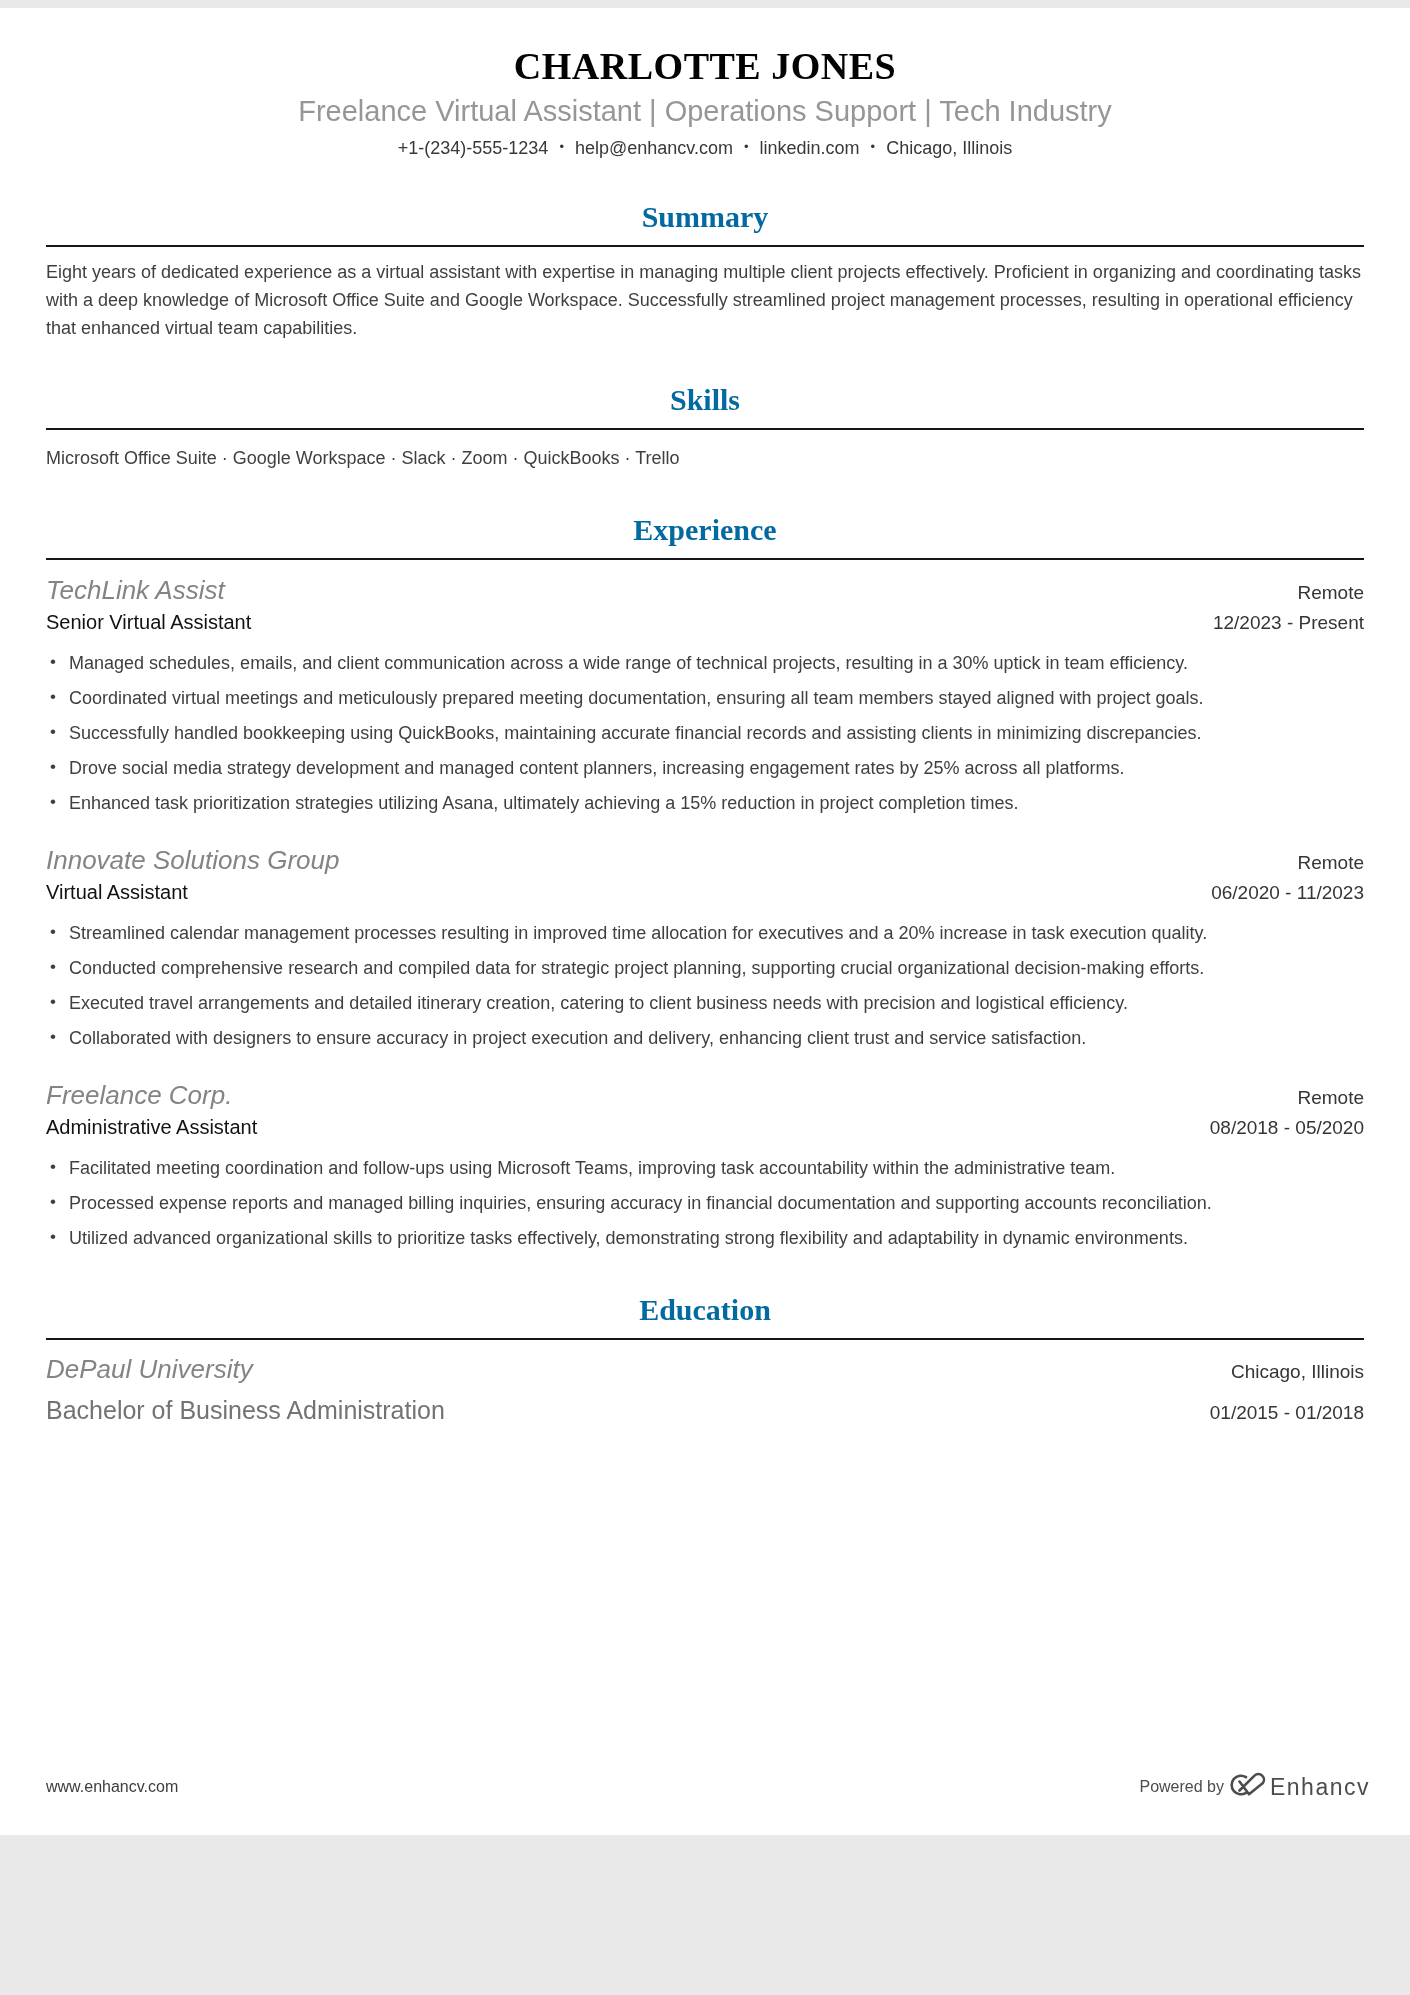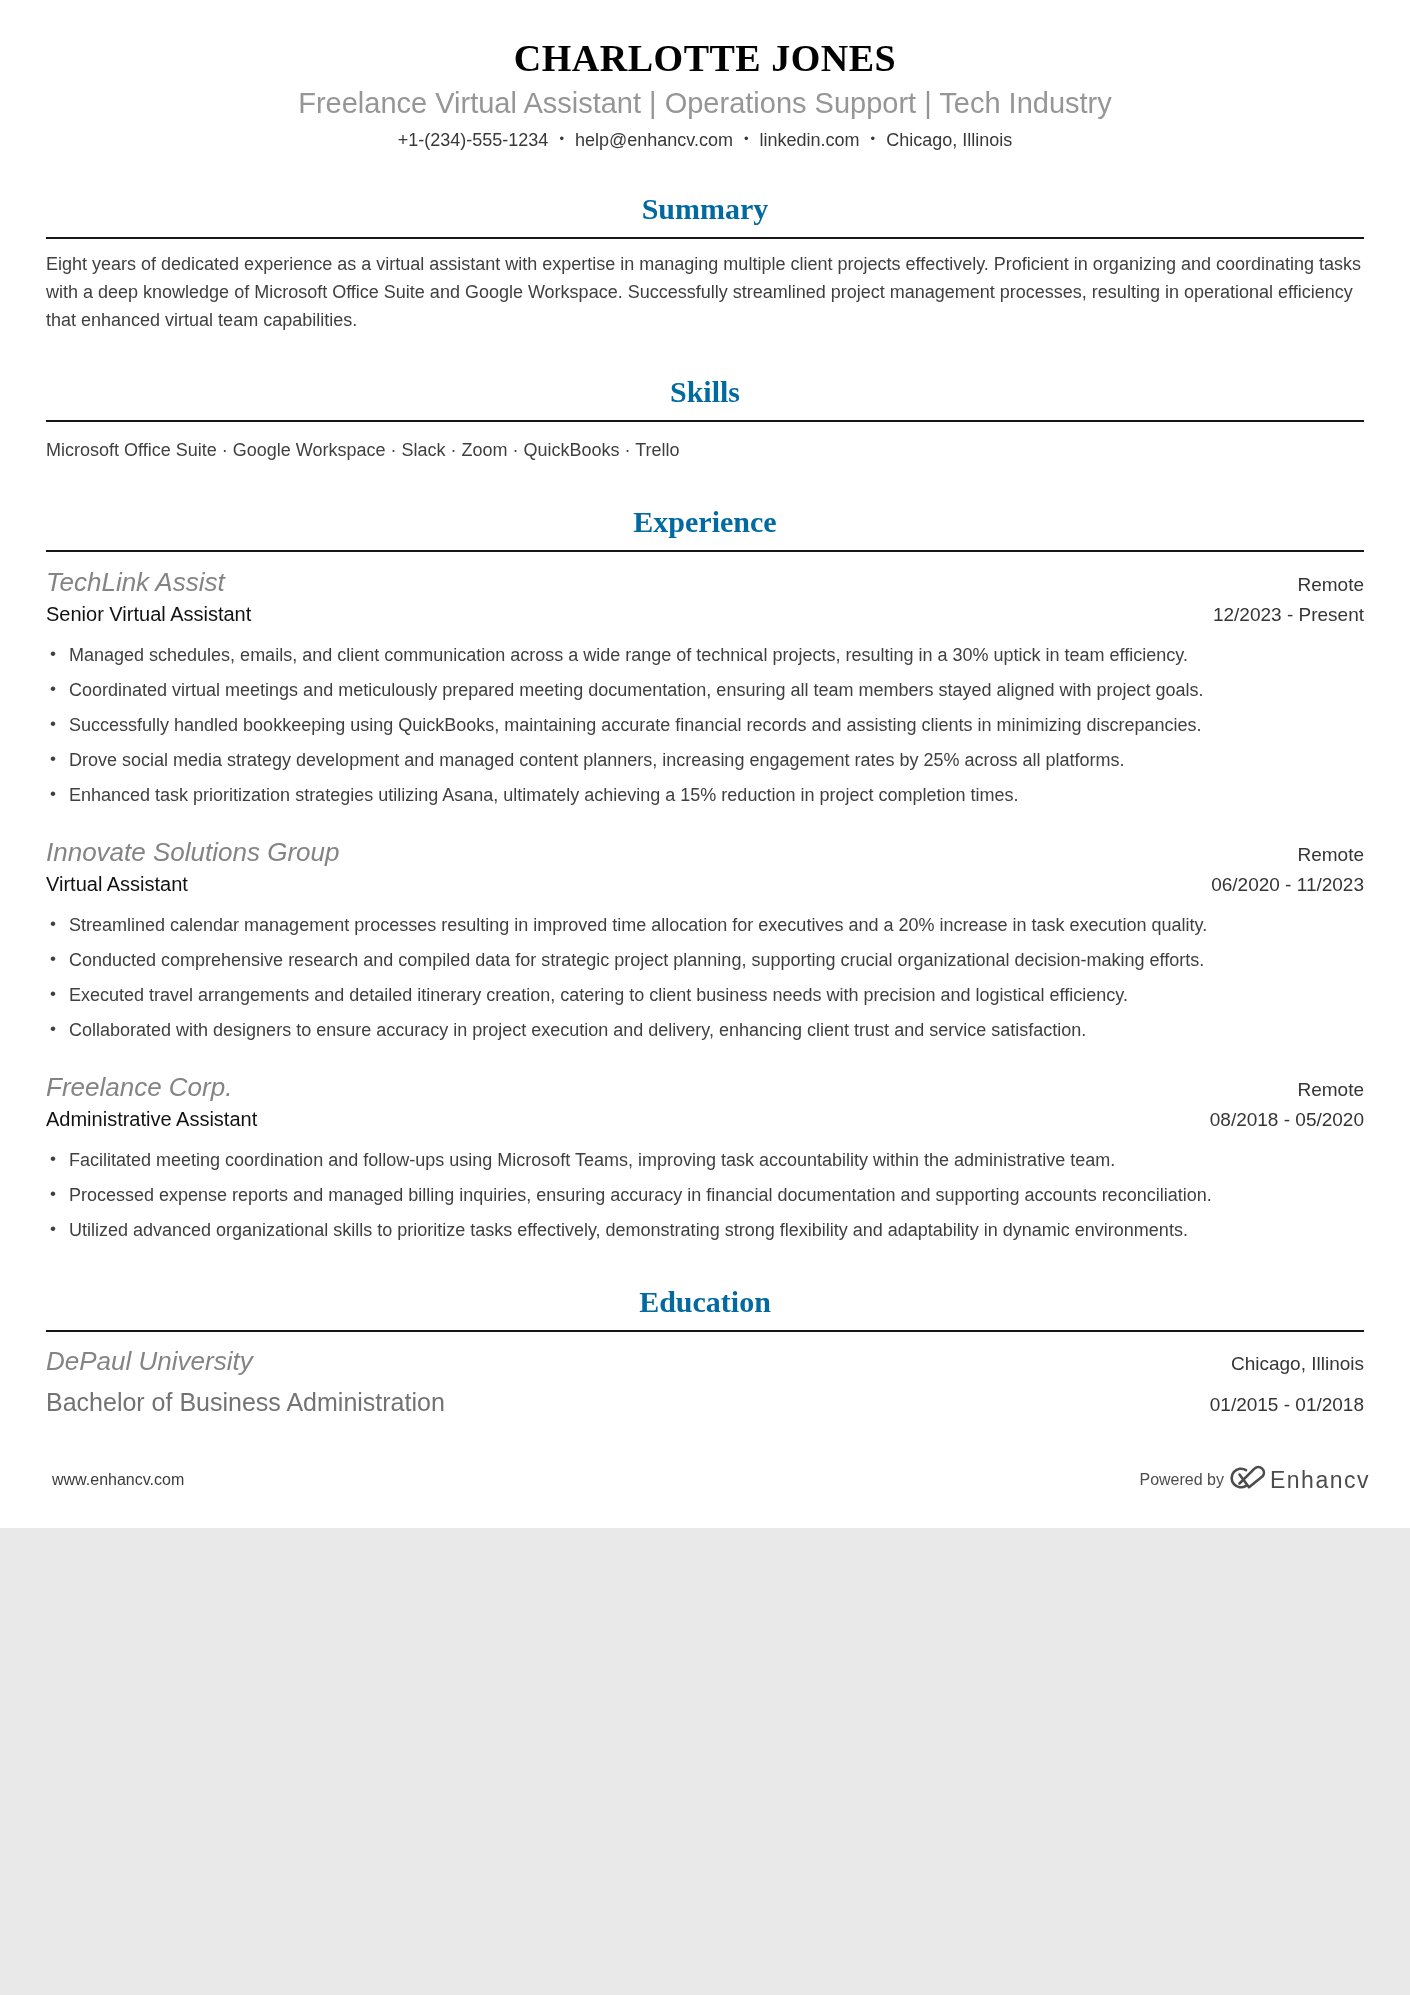--- a/index.html
+++ b/index.html
@@ -1,18 +1,18 @@
 <!DOCTYPE html>
 <html><head>
 <meta charset="utf-8">
 <style>
   * { margin:0; padding:0; box-sizing:border-box; }
   html,body { background:#e9e9e9; }
   .page {
-    width:1410px; height:1528px; margin:0 auto; position:relative;
+    width:1410px; height:1827px; margin:8px auto; position:relative;
     background:#ffffff; overflow:hidden;
     font-family:"Liberation Sans", sans-serif; color:#3f3f3f;
   }
   .content { padding:36px 46px 0 46px; }
 
   
   .rheader { text-align:center; }
   .name {
     font-family:"Liberation Serif", serif; font-weight:700;
     font-size:38px; color:#030303; letter-spacing:.5px;
@@ -53,21 +53,21 @@
     content:"\2022"; position:absolute; left:4px; top:-1px;
     color:#3f3f3f; font-size:17px;
   }
 
   
   .edu { margin-top:14px; }
   .degree { font-size:25px; color:#737373; margin-top:6px; }
 
   
   .footer {
-    position:absolute; left:52px; right:40px; bottom:32px;
+    position:absolute; left:46px; right:40px; bottom:32px;
     display:flex; justify-content:space-between; align-items:center;
   }
   .site { font-size:16px; color:#3c3c3c; }
   .powered { display:flex; align-items:center; }
   .powered-label { font-size:16px; color:#4c4c4c; }
   .brand { font-size:23px; color:#4c4c4c; letter-spacing:1.5px; }
   .logo-mark { display:inline-block; }
 </style>
 </head>
 <body>

